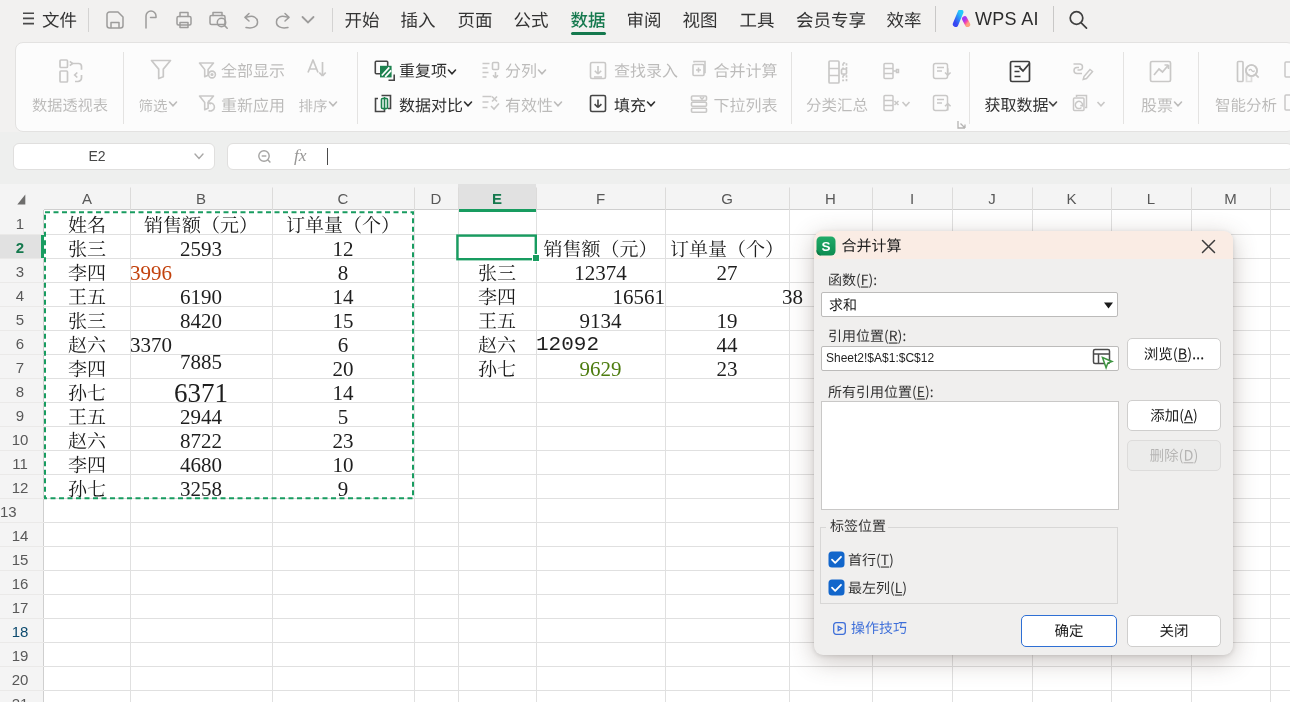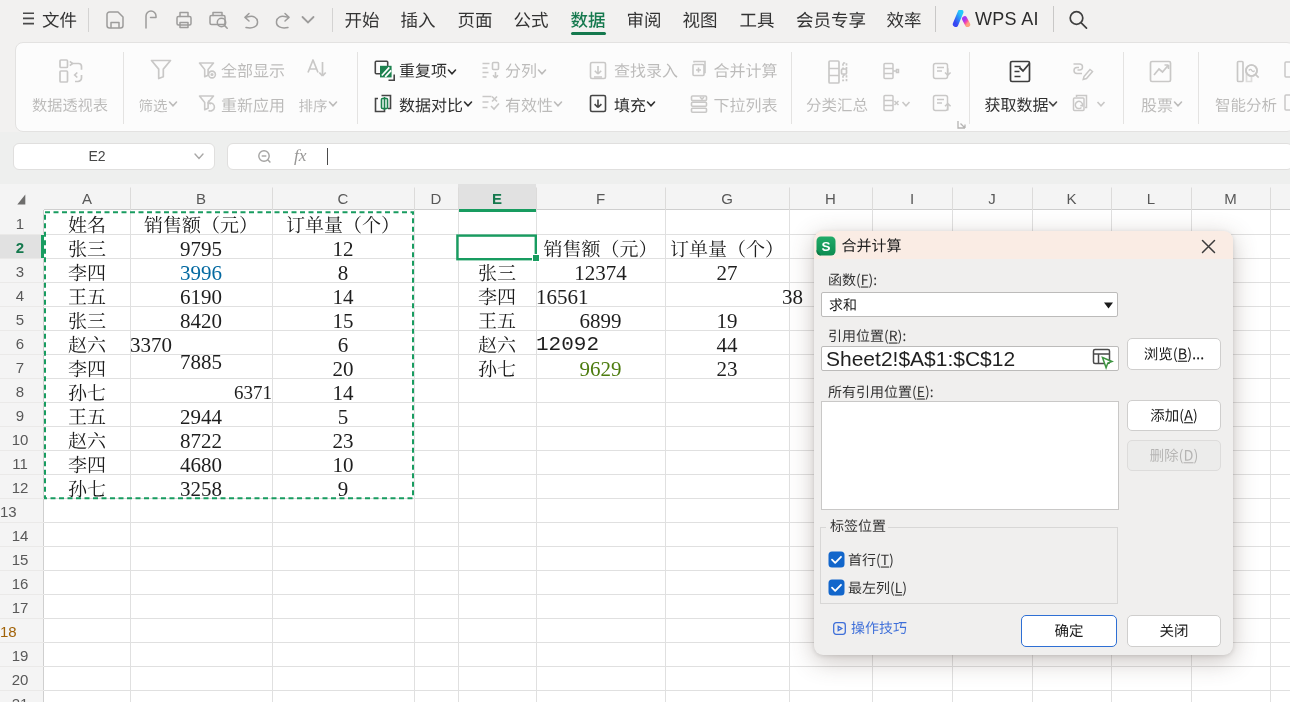--- a/index.html
+++ b/index.html
@@ -339,21 +339,21 @@
 <div style="position:absolute;left:0px;top:379.5px;width:40px;height:24px;line-height:24px;font-size:15px;color:#585858;text-align:center;font-weight:400">8</div>
 <div style="position:absolute;left:0px;top:403.5px;width:40px;height:24px;line-height:24px;font-size:15px;color:#585858;text-align:center;font-weight:400">9</div>
 <div style="position:absolute;left:0px;top:427.5px;width:40px;height:24px;line-height:24px;font-size:15px;color:#585858;text-align:center;font-weight:400">10</div>
 <div style="position:absolute;left:0px;top:451.5px;width:40px;height:24px;line-height:24px;font-size:15px;color:#585858;text-align:center;font-weight:400">11</div>
 <div style="position:absolute;left:0px;top:475.5px;width:40px;height:24px;line-height:24px;font-size:15px;color:#585858;text-align:center;font-weight:400">12</div>
 <div style="position:absolute;left:0px;top:499.5px;width:40px;height:24px;line-height:24px;font-size:15px;color:#585858;font-weight:400">13</div>
 <div style="position:absolute;left:0px;top:523.5px;width:40px;height:24px;line-height:24px;font-size:15px;color:#585858;text-align:center;font-weight:400">14</div>
 <div style="position:absolute;left:0px;top:547.5px;width:40px;height:24px;line-height:24px;font-size:15px;color:#585858;text-align:center;font-weight:400">15</div>
 <div style="position:absolute;left:0px;top:571.5px;width:40px;height:24px;line-height:24px;font-size:15px;color:#585858;text-align:center;font-weight:400">16</div>
 <div style="position:absolute;left:0px;top:595.5px;width:40px;height:24px;line-height:24px;font-size:15px;color:#585858;text-align:center;font-weight:400">17</div>
-<div style="position:absolute;left:0px;top:619.5px;width:40px;height:24px;line-height:24px;font-size:15px;color:#a16207;text-align:left;font-weight:400">18</div>
+<div style="position:absolute;left:0px;top:619.5px;width:40px;height:24px;line-height:24px;font-size:15px;color:#0c4a6e;text-align:center;font-weight:400">18</div>
 <div style="position:absolute;left:0px;top:643.5px;width:40px;height:24px;line-height:24px;font-size:15px;color:#585858;text-align:center;font-weight:400">19</div>
 <div style="position:absolute;left:0px;top:667.5px;width:40px;height:24px;line-height:24px;font-size:15px;color:#585858;text-align:center;font-weight:400">20</div>
 <div style="position:absolute;left:0px;top:691.5px;width:40px;height:24px;line-height:24px;font-size:15px;color:#585858;text-align:center;font-weight:400">21</div>
 <svg style="position:absolute;left:0;top:0" width="1290" height="702" viewBox="0 0 1290 702">
     <g stroke="#e0e0e0" stroke-width="1">
       <path d="M130.5 210V702"></path>
       <path d="M130.5 187.5V210" stroke="#dcdbda"></path>
       <path d="M272.5 210V702"></path>
       <path d="M272.5 187.5V210" stroke="#dcdbda"></path>
       <path d="M414.5 210V702"></path>
@@ -418,47 +418,47 @@
       <path d="M0 642.5H44" stroke="#eae9e8"></path>
       <path d="M44 666.5H1290"></path>
       <path d="M0 666.5H44" stroke="#eae9e8"></path>
       <path d="M44 690.5H1290"></path>
       <path d="M0 690.5H44" stroke="#eae9e8"></path>
     </g>
     <rect x="45" y="212.2" width="368" height="286" fill="none" stroke="#189c60" stroke-width="2" stroke-dasharray="5 3.5"></rect>
     <rect x="457.4" y="235.6" width="78.4" height="23.6" fill="none" stroke="#189c60" stroke-width="2.4"></rect>
     <rect x="532.5" y="254.5" width="7" height="7" fill="#189c60" stroke="#fff" stroke-width="1"></rect>
   </svg>
-<div style="position:absolute;left:130px;top:236.7px;width:142px;height:24px;line-height:24px;font-family:'Liberation Serif',serif;font-size:21px;color:#1e1e1e;text-align:center">9795</div>
+<div style="position:absolute;left:130px;top:236.7px;width:142px;height:24px;line-height:24px;font-family:'Liberation Serif',serif;font-size:21px;color:#1e1e1e;text-align:center">2593</div>
 <div style="position:absolute;left:272px;top:236.7px;width:142px;height:24px;line-height:24px;font-family:'Liberation Serif',serif;font-size:21px;color:#1e1e1e;text-align:center">12</div>
-<div style="position:absolute;left:130px;top:260.7px;width:142px;height:24px;line-height:24px;font-family:'Liberation Serif',serif;font-size:21px;color:#0369a1;text-align:center">3996</div>
+<div style="position:absolute;left:130px;top:260.7px;width:142px;height:24px;line-height:24px;font-family:'Liberation Serif',serif;font-size:21px;color:#c2410c;">3996</div>
 <div style="position:absolute;left:272px;top:260.7px;width:142px;height:24px;line-height:24px;font-family:'Liberation Serif',serif;font-size:21px;color:#1e1e1e;text-align:center">8</div>
 <div style="position:absolute;left:130px;top:284.7px;width:142px;height:24px;line-height:24px;font-family:'Liberation Serif',serif;font-size:21px;color:#1e1e1e;text-align:center">6190</div>
 <div style="position:absolute;left:272px;top:284.7px;width:142px;height:24px;line-height:24px;font-family:'Liberation Serif',serif;font-size:21px;color:#1e1e1e;text-align:center">14</div>
 <div style="position:absolute;left:130px;top:308.7px;width:142px;height:24px;line-height:24px;font-family:'Liberation Serif',serif;font-size:21px;color:#1e1e1e;text-align:center">8420</div>
 <div style="position:absolute;left:272px;top:308.7px;width:142px;height:24px;line-height:24px;font-family:'Liberation Serif',serif;font-size:21px;color:#1e1e1e;text-align:center">15</div>
 <div style="position:absolute;left:130px;top:332.7px;width:142px;height:24px;line-height:24px;font-family:'Liberation Serif',serif;font-size:21px;color:#1e1e1e;text-align:left">3370</div>
 <div style="position:absolute;left:272px;top:332.7px;width:142px;height:24px;line-height:24px;font-family:'Liberation Serif',serif;font-size:21px;color:#1e1e1e;text-align:center">6</div>
 <div style="position:absolute;left:130px;top:350px;width:142px;height:24px;line-height:24px;font-family:'Liberation Serif',serif;font-size:21px;color:#1e1e1e;text-align:center">7885</div>
 <div style="position:absolute;left:272px;top:356.7px;width:142px;height:24px;line-height:24px;font-family:'Liberation Serif',serif;font-size:21px;color:#1e1e1e;text-align:center">20</div>
-<div style="position:absolute;left:130px;top:380.7px;width:142px;height:24px;line-height:24px;font-family:'Liberation Serif',serif;font-size:19px;color:#1e1e1e;text-align:right">6371</div>
+<div style="position:absolute;left:130px;top:380.7px;width:142px;height:24px;line-height:24px;font-family:'Liberation Serif',serif;font-size:27px;color:#1e1e1e;text-align:center">6371</div>
 <div style="position:absolute;left:272px;top:380.7px;width:142px;height:24px;line-height:24px;font-family:'Liberation Serif',serif;font-size:21px;color:#1e1e1e;text-align:center">14</div>
 <div style="position:absolute;left:130px;top:404.7px;width:142px;height:24px;line-height:24px;font-family:'Liberation Serif',serif;font-size:21px;color:#1e1e1e;text-align:center">2944</div>
 <div style="position:absolute;left:272px;top:404.7px;width:142px;height:24px;line-height:24px;font-family:'Liberation Serif',serif;font-size:21px;color:#1e1e1e;text-align:center">5</div>
 <div style="position:absolute;left:130px;top:428.7px;width:142px;height:24px;line-height:24px;font-family:'Liberation Serif',serif;font-size:21px;color:#1e1e1e;text-align:center">8722</div>
 <div style="position:absolute;left:272px;top:428.7px;width:142px;height:24px;line-height:24px;font-family:'Liberation Serif',serif;font-size:21px;color:#1e1e1e;text-align:center">23</div>
 <div style="position:absolute;left:130px;top:452.7px;width:142px;height:24px;line-height:24px;font-family:'Liberation Serif',serif;font-size:21px;color:#1e1e1e;text-align:center">4680</div>
 <div style="position:absolute;left:272px;top:452.7px;width:142px;height:24px;line-height:24px;font-family:'Liberation Serif',serif;font-size:21px;color:#1e1e1e;text-align:center">10</div>
 <div style="position:absolute;left:130px;top:476.7px;width:142px;height:24px;line-height:24px;font-family:'Liberation Serif',serif;font-size:21px;color:#1e1e1e;text-align:center">3258</div>
 <div style="position:absolute;left:272px;top:476.7px;width:142px;height:24px;line-height:24px;font-family:'Liberation Serif',serif;font-size:21px;color:#1e1e1e;text-align:center">9</div>
 <div style="position:absolute;left:536px;top:260.7px;width:129px;height:24px;line-height:24px;font-family:'Liberation Serif',serif;font-size:21px;color:#1e1e1e;text-align:center">12374</div>
 <div style="position:absolute;left:665px;top:260.7px;width:124px;height:24px;line-height:24px;font-family:'Liberation Serif',serif;font-size:21px;color:#1e1e1e;text-align:center">27</div>
-<div style="position:absolute;left:536px;top:284.7px;width:129px;height:24px;line-height:24px;font-family:'Liberation Serif',serif;font-size:21px;color:#1e1e1e;text-align:left">16561</div>
+<div style="position:absolute;left:536px;top:284.7px;width:129px;height:24px;line-height:24px;font-family:'Liberation Serif',serif;font-size:21px;color:#1e1e1e;text-align:right">16561</div>
 <div style="position:absolute;left:679px;top:284.7px;width:124px;height:24px;line-height:24px;font-family:'Liberation Serif',serif;font-size:21px;color:#1e1e1e;text-align:right">38</div>
-<div style="position:absolute;left:536px;top:308.7px;width:129px;height:24px;line-height:24px;font-family:'Liberation Serif',serif;font-size:21px;color:#1e1e1e;text-align:center">6899</div>
+<div style="position:absolute;left:536px;top:308.7px;width:129px;height:24px;line-height:24px;font-family:'Liberation Serif',serif;font-size:21px;color:#1e1e1e;text-align:center">9134</div>
 <div style="position:absolute;left:665px;top:308.7px;width:124px;height:24px;line-height:24px;font-family:'Liberation Serif',serif;font-size:21px;color:#1e1e1e;text-align:center">19</div>
 <div style="position:absolute;left:536px;top:332.7px;width:129px;height:24px;line-height:24px;font-family:Liberation Mono, monospace;font-size:21px;color:#1e1e1e;">12092</div>
 <div style="position:absolute;left:665px;top:332.7px;width:124px;height:24px;line-height:24px;font-family:'Liberation Serif',serif;font-size:21px;color:#1e1e1e;text-align:center">44</div>
 <div style="position:absolute;left:536px;top:356.7px;width:129px;height:24px;line-height:24px;font-family:'Liberation Serif',serif;font-size:21px;color:#4d7c0f;text-align:center">9629</div>
 <div style="position:absolute;left:665px;top:356.7px;width:124px;height:24px;line-height:24px;font-family:'Liberation Serif',serif;font-size:21px;color:#1e1e1e;text-align:center">23</div>
 <div style="position:absolute;left:813.5px;top:231px;width:419px;height:424px;background:#f0efee;border-radius:9px;box-shadow:0 6px 24px rgba(80,60,50,.30),0 1px 4px rgba(0,0,0,.12)"></div>
 <div style="position:absolute;left:813.5px;top:231px;width:419px;height:28px;background:#faece4;border-radius:9px 9px 0 0"></div>
 <svg style="position:absolute;left:815.5px;top:236px" width="20" height="20" viewBox="0 0 20 20">
 <defs>
       <linearGradient id="sg" x1="0" y1="0" x2="0" y2="1">
@@ -471,21 +471,21 @@
 <text x="10" y="15" font-family="Liberation Sans" font-size="13.5" font-weight="bold" fill="#fff" text-anchor="middle">S</text>
   </svg>
 <svg style="position:absolute;left:1200px;top:238px" width="17" height="17" viewBox="0 0 17 17">
     <path d="M2.5 2.5 14.5 14.5M14.5 2.5 2.5 14.5" stroke="#3c3c3c" stroke-width="1.5" stroke-linecap="round"></path>
   </svg>
 <div style="position:absolute;left:820.5px;top:291.5px;width:297px;height:25px;background:#fff;border:1px solid #bcbbba;border-radius:2px;box-sizing:border-box"></div>
 <svg style="position:absolute;left:1102.5px;top:301px" width="11" height="9" viewBox="0 0 11 9">
     <path d="M1 1.5h9L5.5 7.5z" fill="#1a1a1a"></path>
   </svg>
 <div style="position:absolute;left:820.5px;top:346px;width:298px;height:25px;background:#fff;border:1px solid #bcbbba;border-radius:2px;box-sizing:border-box"></div>
-<div style="position:absolute;left:826px;top:347px;width:260px;height:23px;line-height:23px;font-size:21px;color:#1f1f1f">Sheet2!$A$1:$C$12</div>
+<div style="position:absolute;left:826px;top:347px;width:260px;height:23px;line-height:23px;font-size:12px;color:#1f1f1f">Sheet2!$A$1:$C$12</div>
 <svg style="position:absolute;left:1092px;top:348px" width="22" height="22" viewBox="0 0 22 22">
     <g fill="none" stroke="#4a4a4a" stroke-width="1.5">
       <rect x="1.5" y="1.5" width="16" height="14" rx="1.5"></rect>
       <path d="M1.5 6h16M6.5 6v9.5"></path>
     </g>
     <path d="M10.5 9.5 20 13.5l-4.2 1.6-1.7 4.6z" fill="#fff" stroke="#3f9642" stroke-width="1.5"></path>
   </svg>
 <div style="position:absolute;left:1127px;top:338px;width:94px;height:32px;background:#fff;border:1px solid #cfcecd;border-radius:5px;box-sizing:border-box"></div>
 <div style="position:absolute;left:820.5px;top:401px;width:298px;height:109px;background:#fff;border:1px solid #c9c8c7;box-sizing:border-box"></div>
 <div style="position:absolute;left:1127px;top:400px;width:94px;height:31px;background:#fff;border:1px solid #cfcecd;border-radius:5px;box-sizing:border-box"></div>

